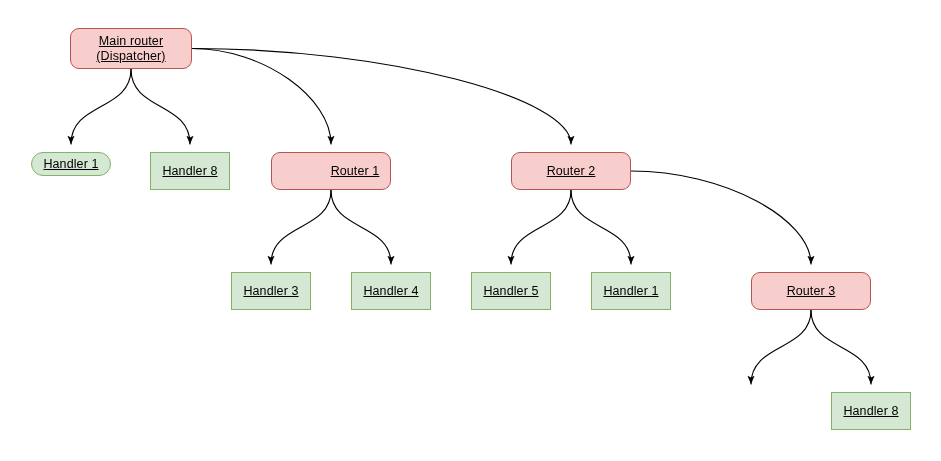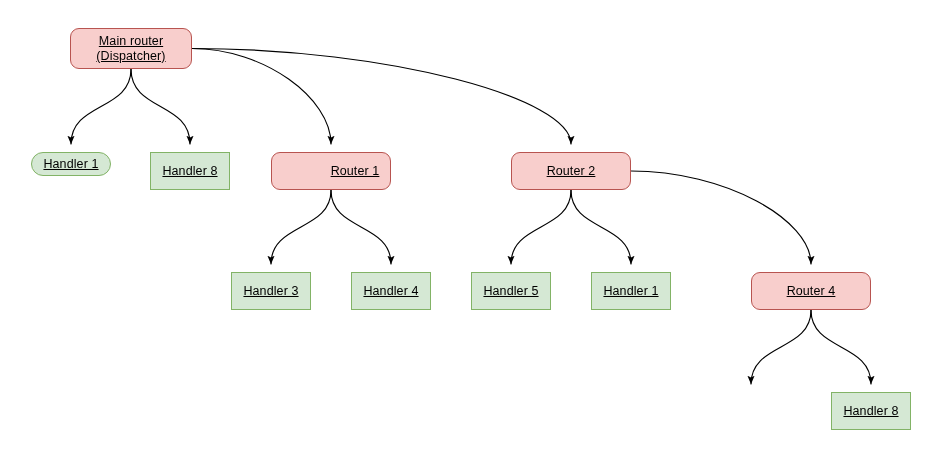--- a/index.html
+++ b/index.html
@@ -114,21 +114,21 @@
 
   <div class="node node-handler" style="left:471px; top:272px; width:80px; height:38px;">
     <span class="node-label">Handler 5</span>
   </div>
 
   <div class="node node-handler" style="left:591px; top:272px; width:80px; height:38px;">
     <span class="node-label">Handler 1</span>
   </div>
 
   <div class="node node-router" style="left:751px; top:272px; width:120px; height:38px;">
-    <span class="node-label">Router 4</span>
+    <span class="node-label">Router 3</span>
   </div>
 
 
   <div class="node node-handler" style="left:831px; top:392px; width:80px; height:38px;">
     <span class="node-label">Handler 8</span>
   </div>
 
 </div>
 
 </body></html>

